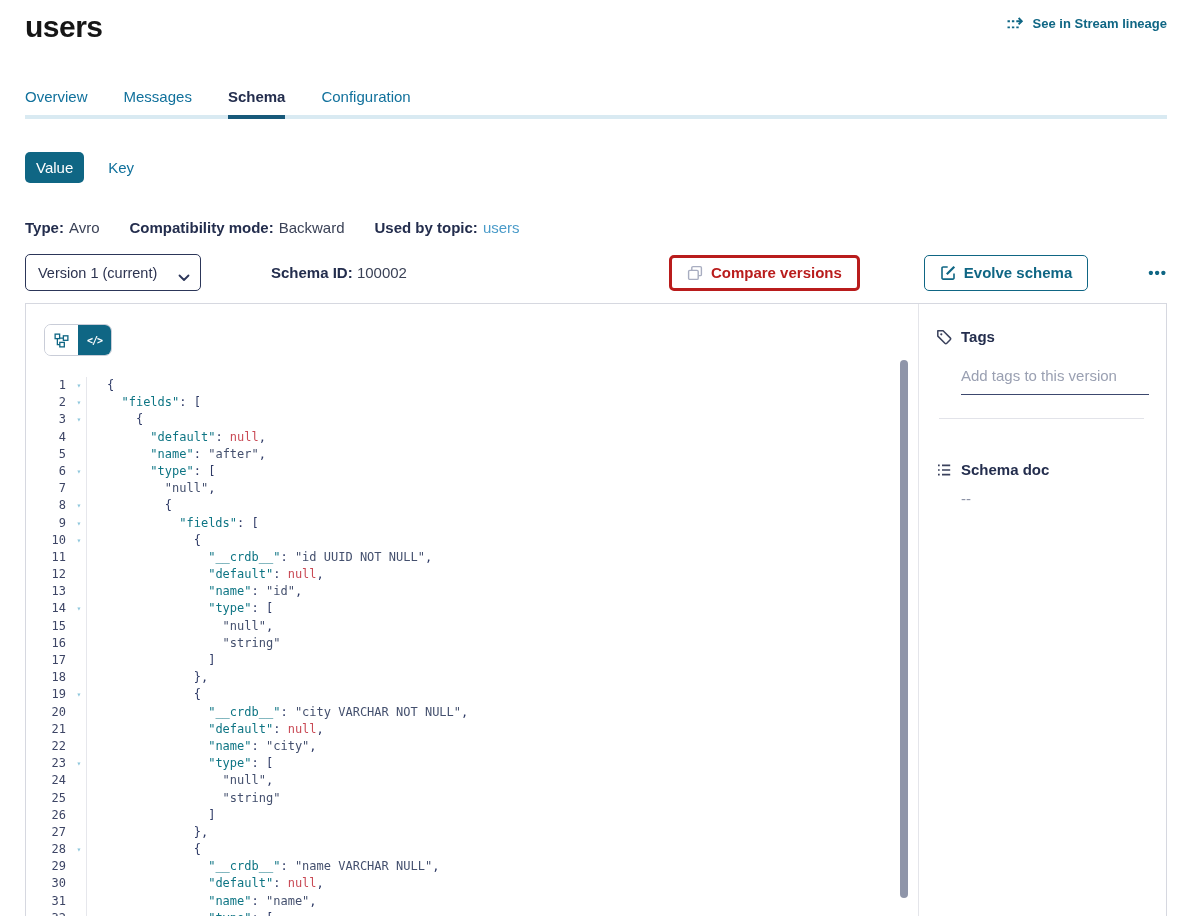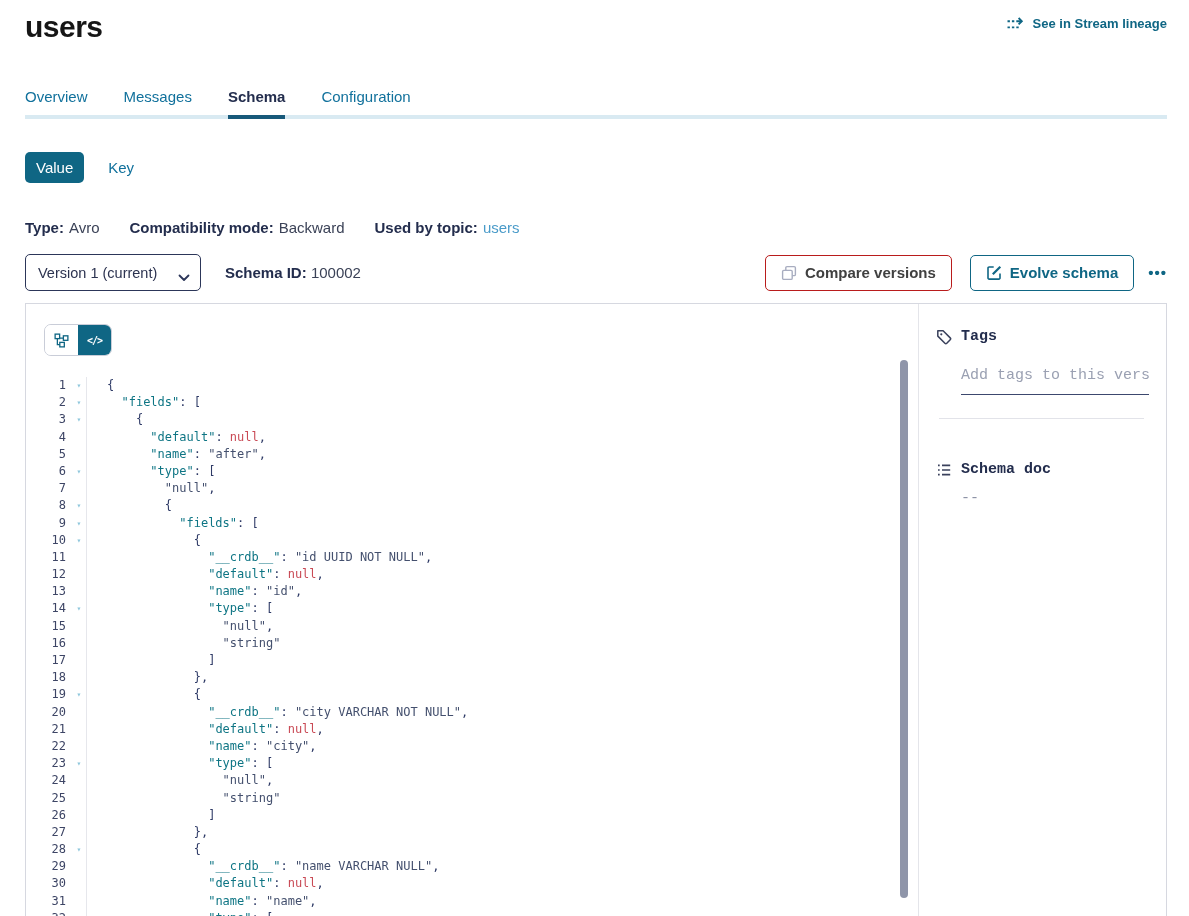--- a/index.html
+++ b/index.html
@@ -35,36 +35,36 @@
   }
 
   
   .meta { margin-top: 36px; display: flex; gap: 30px; font-size: 15px; }
   .meta-item { display: flex; gap: 5px; }
   .meta-label { font-weight: 700; color: #232d4d; }
   .meta-value { color: #3b4257; }
   .meta-value.link { color: #4a9bc9; cursor: pointer; }
 
   
-  .controls { margin-top: 18px; display: flex; align-items: center; }
+  .controls { margin-top: 18px; display: flex; align-items: center; gap: 46px; }
   .select-wrap { position: relative; width: 176px; }
   select.version {
     width: 100%; height: 37px; appearance: none; -webkit-appearance: none;
     border: 1.5px solid #2c3659; border-radius: 5px; background: #fff;
     font-family: inherit; font-size: 14.5px; color: #2c3350; padding: 0 30px 0 12px; cursor: pointer;
   }
   .select-wrap .chev { position: absolute; right: 11px; top: 14px; pointer-events: none; color: #2c3659; }
   .schema-id { margin-left: 24px; font-size: 15px; }
   .schema-id .lbl { font-weight: 700; color: #232d4d; }
   .controls .spacer { flex: 1; }
   .btn {
     display: inline-flex; align-items: center; gap: 8px; height: 36px; padding: 0 15px;
     border-radius: 5px; background: #fff; font-family: inherit; font-size: 15px; font-weight: 600; cursor: pointer;
   }
-  .btn.disabled { border: 1px solid #b91c1c; color: #404040; cursor: default; }
+  .btn.disabled { border: 3px solid #b91c1c; color: #b91c1c; cursor: default; }
   .btn.primary-outline { border: 1.5px solid #0f6684; color: #0f6684; margin-left: 18px; }
   .more-btn {
     border: none; background: transparent; color: #0f6684; font-size: 15px; font-weight: 700;
     letter-spacing: 1px; margin-left: 14px; cursor: pointer; line-height: 10px;
   }
 
   
   .panel { margin-top: 12px; display: flex; border: 1px solid #d6d8e0; height: 640px; }
   .editor { position: relative; flex: 1; min-width: 0; }
   .editor-toolbar { padding: 20px 0 0 18px; }
@@ -93,21 +93,21 @@
   .side-title { display: flex; align-items: center; gap: 9px; color: #2b3351; }
   .side-title .t { font-size: 15px; font-weight: 700; color: #232d4d; }
   .side-icon { flex: 0 0 16px; height: 16px; color: #3a415c; }
   .tags-input {
     display: block; margin: 22px 0 0 25px; width: 188px;
     border: none; border-bottom: 1.5px solid #3c486e; background: transparent;
     font-family: inherit; font-size: 15px; padding: 0 0 10px 0; color: #3b4257; outline: none;
   }
   .tags-input::placeholder { color: #9aa0b2; }
   .side-divider { height: 1px; background: #e2e3e9; margin: 23px 6px 0 3px; }
-  .side-section { margin-top: 42px; font-family: Liberation Mono, monospace; }
+  .side-section { margin-top: 42px; }
   .side-section.first { margin-top: 0; }
   .side-value { margin: 12px 0 0 25px; font-size: 15px; color: #3b4257; }
   .side-value.muted { color: #8d93a6; }
 </style>
 </head>
 <body>
 
 <div class="page">
 
   <div class="header-row">

